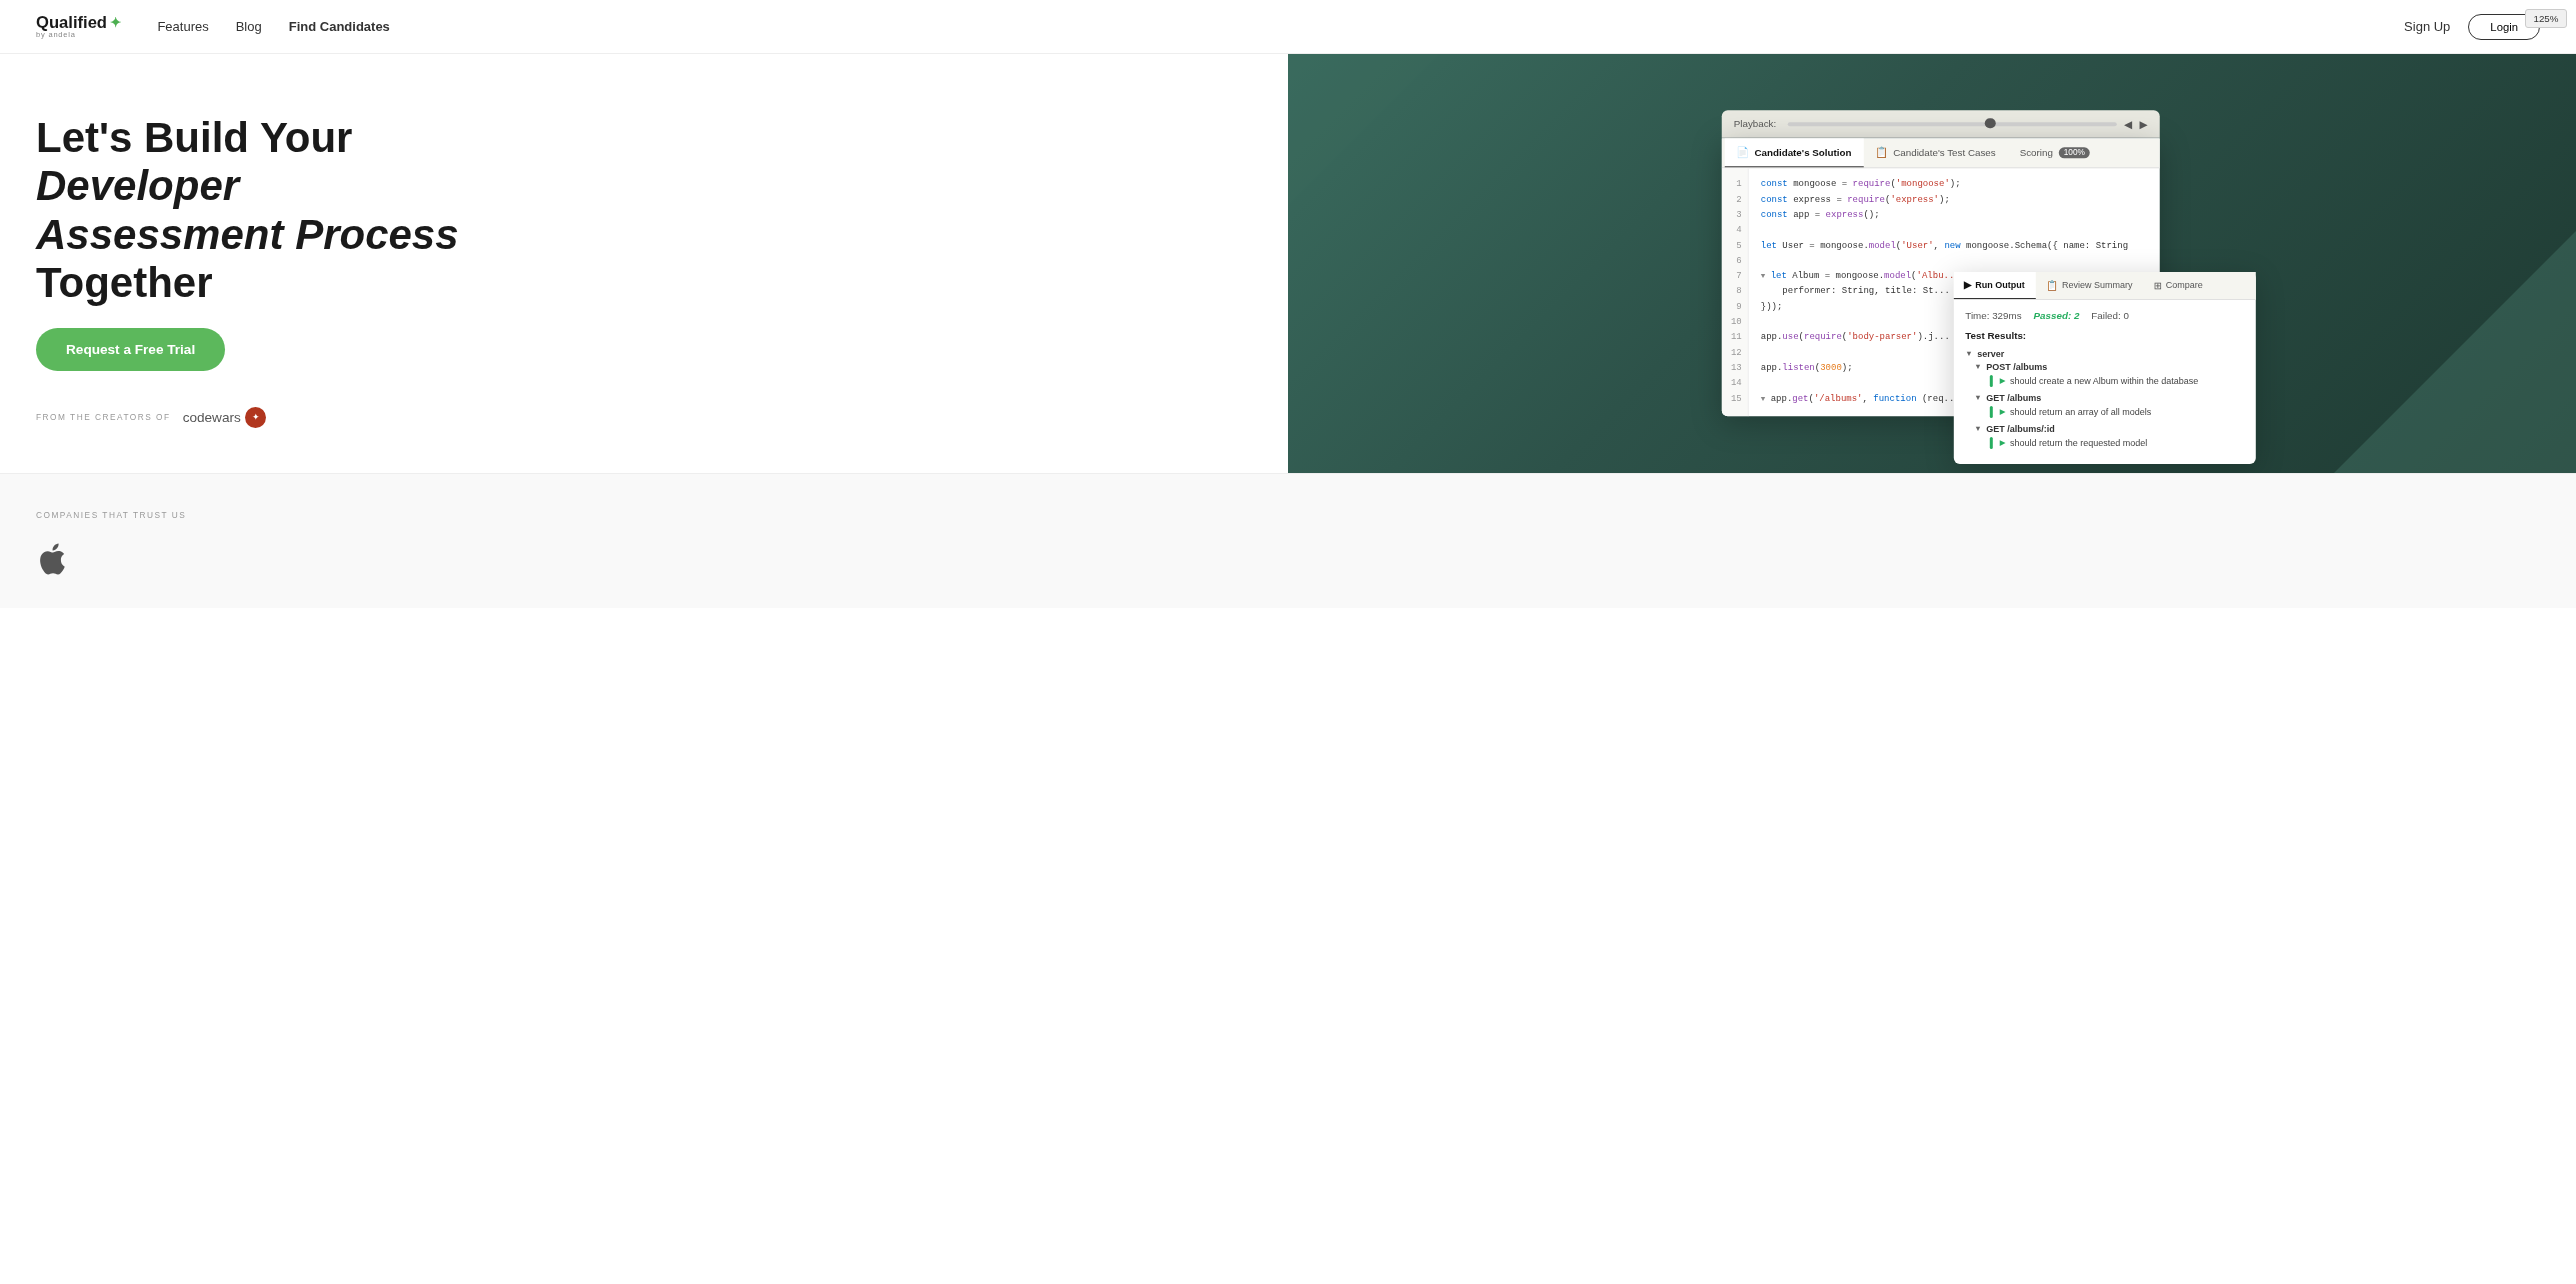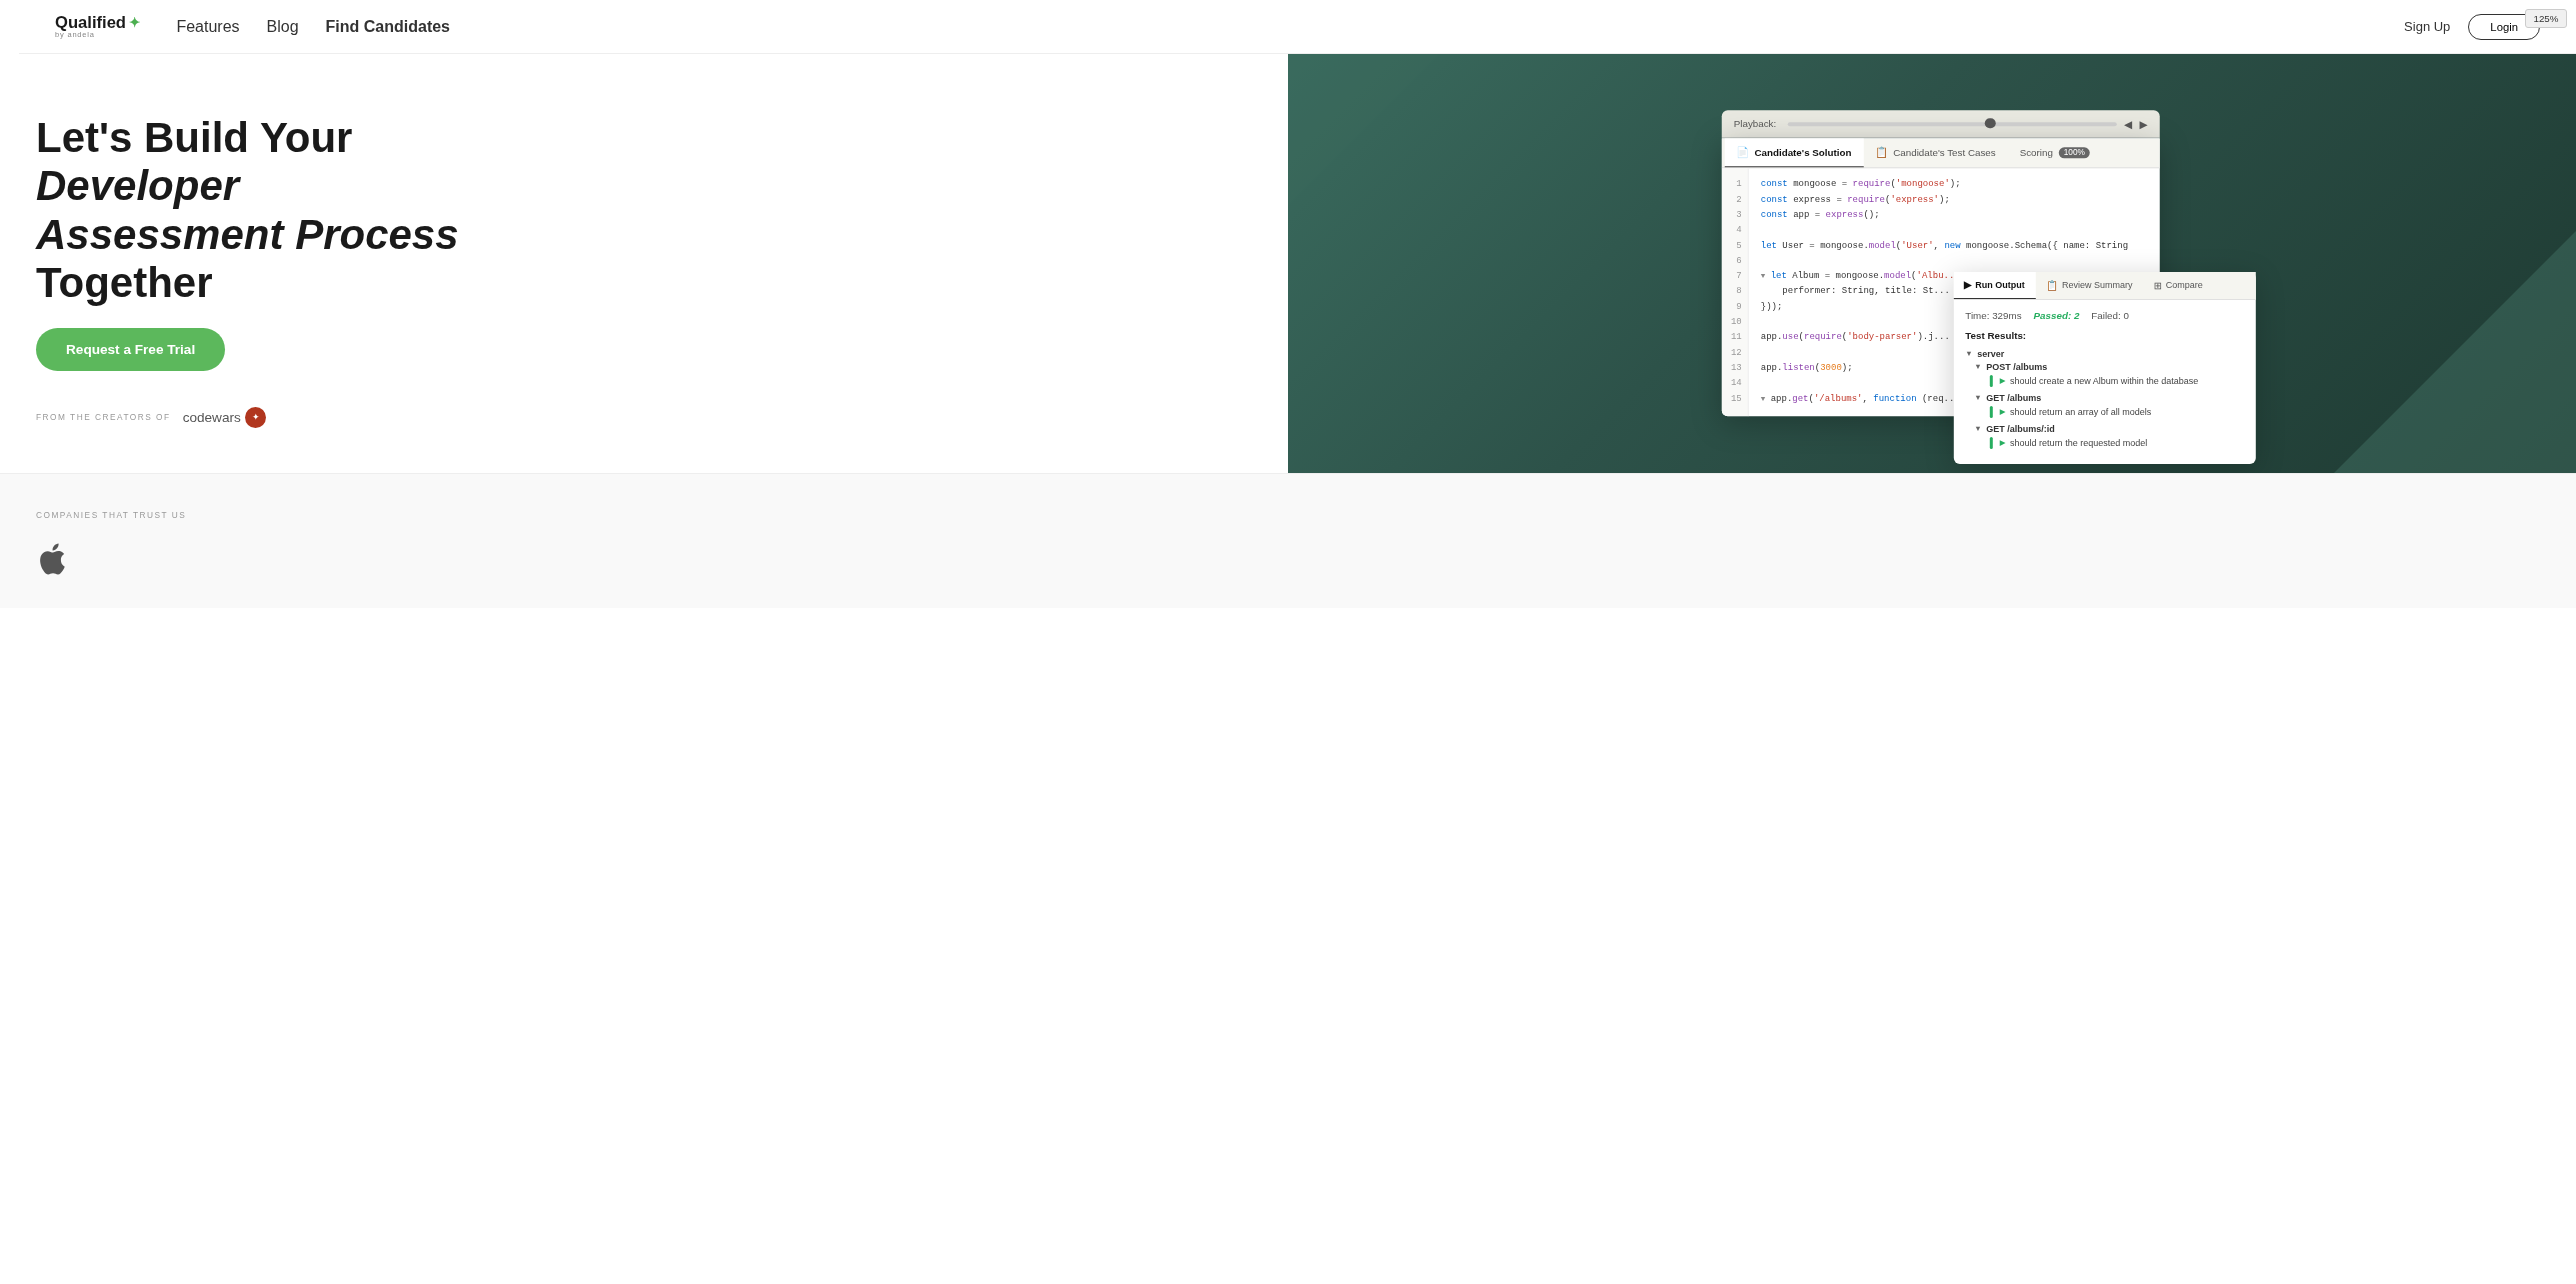--- a/index.html
+++ b/index.html
@@ -2,29 +2,29 @@
 <html style="font-size:12px"><head>
   <meta charset="utf-8">
   <style>
     * { margin: 0; padding: 0; box-sizing: border-box; }
     body { font-family: -apple-system, BlinkMacSystemFont, 'Segoe UI', sans-serif; background: #fff; overflow-x: hidden; }
 
     
     nav {
       display: flex; align-items: center; justify-content: space-between;
       padding: 13.6px 36px; border-bottom: 0.8px solid #eee; background: #fff;
-      position: relative; z-index: 10; margin-left: 19px;
+      position: relative; z-index: 10;
     }
     .nav-left { display: flex; align-items: center; gap: 36px; }
     .logo { display: flex; flex-direction: column; line-height: 1; }
     .logo-main { font-size: 16.6px; font-weight: 700; color: #1a1a1a; display: flex; align-items: center; gap: 3px; }
     .logo-leaf { color: #4caf50; font-size: 13.6px; }
     .logo-sub { font-size: 7.5px; color: #888; letter-spacing: 0.8px; }
     .nav-links { display: flex; gap: 27px; }
-    .nav-link { font-size: 16px; color: #333; text-decoration: none; cursor: pointer; }
+    .nav-link { font-size: 13px; color: #333; text-decoration: none; cursor: pointer; }
     .nav-link.bold { font-weight: 700; }
     .nav-right { display: flex; align-items: center; gap: 18px; }
     .sign-up { font-size: 13px; color: #333; cursor: pointer; }
     .login-btn {
       border: 1.5px solid #333; border-radius: 22.6px; padding: 6px 21px;
       font-size: 11.3px; background: #fff; cursor: pointer; font-weight: 500;
     }
     .zoom-badge {
       position: fixed; top: 9px; right: 9px;
       background: #f0f0f0; border: 0.8px solid #ccc; border-radius: 3px;

